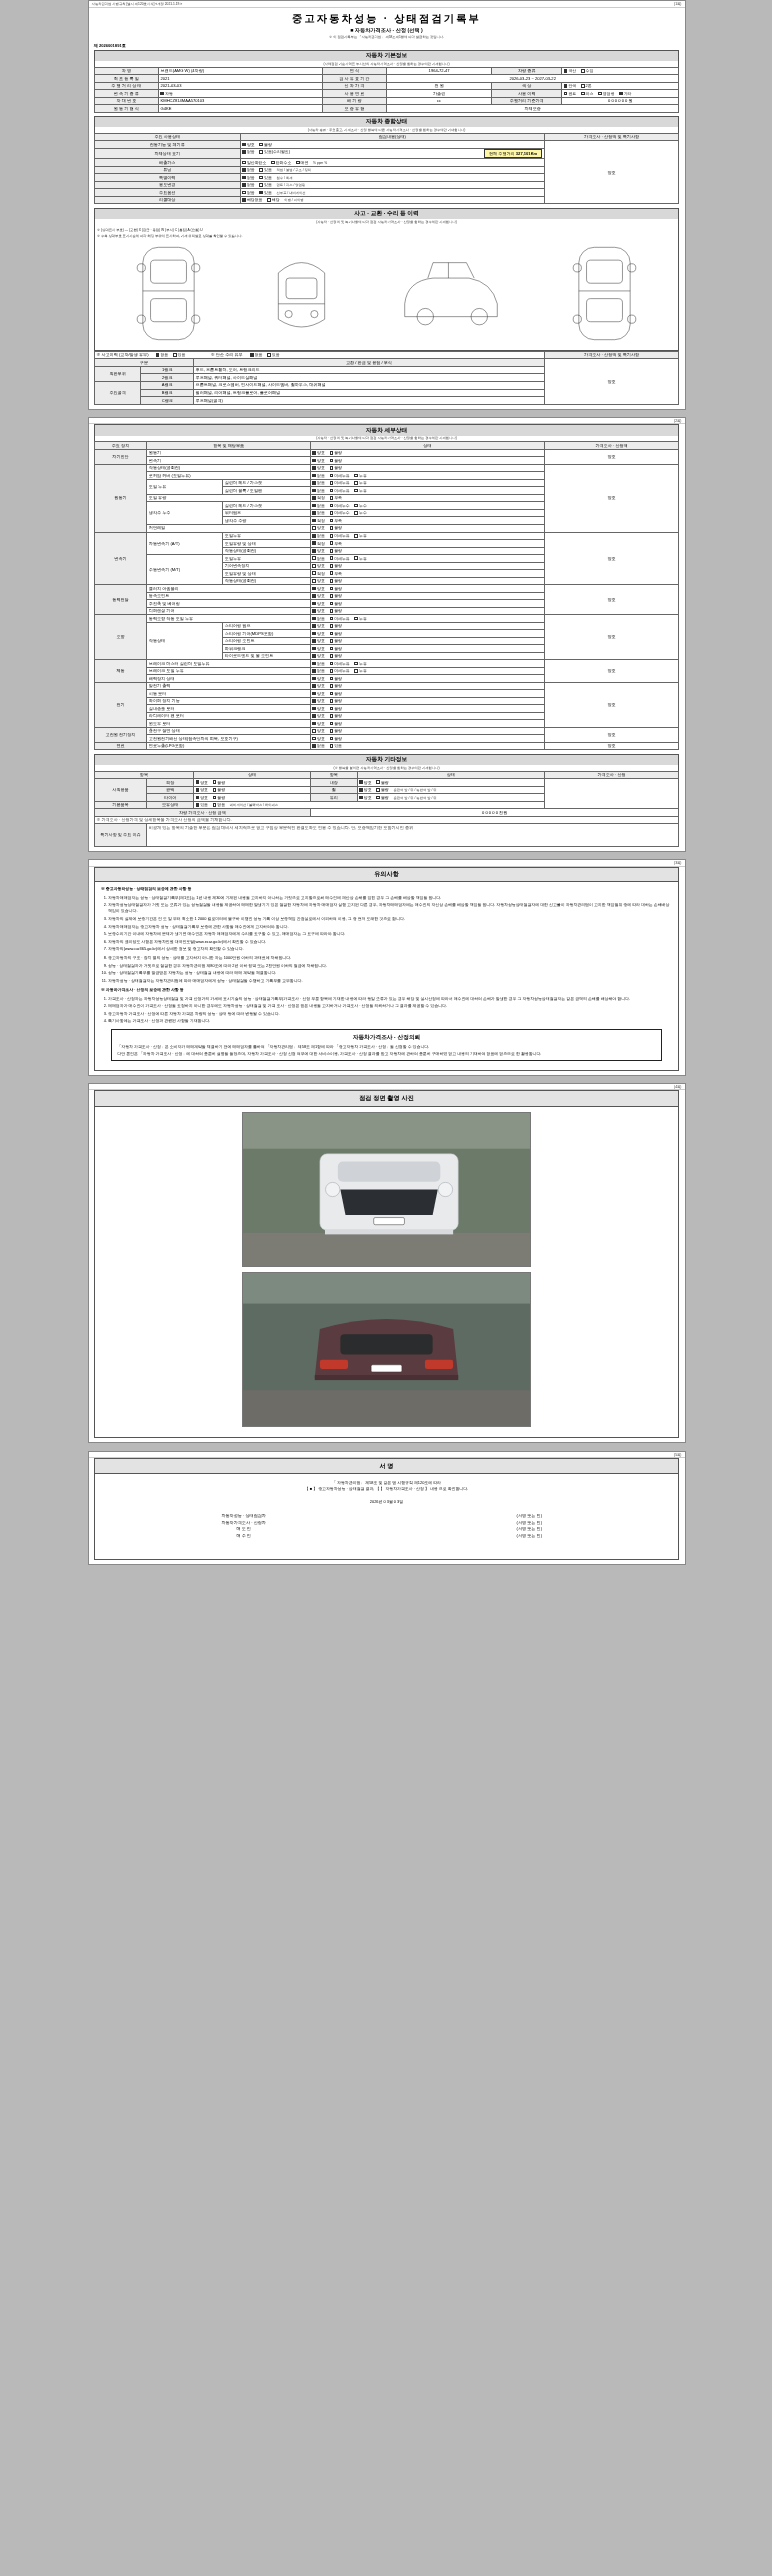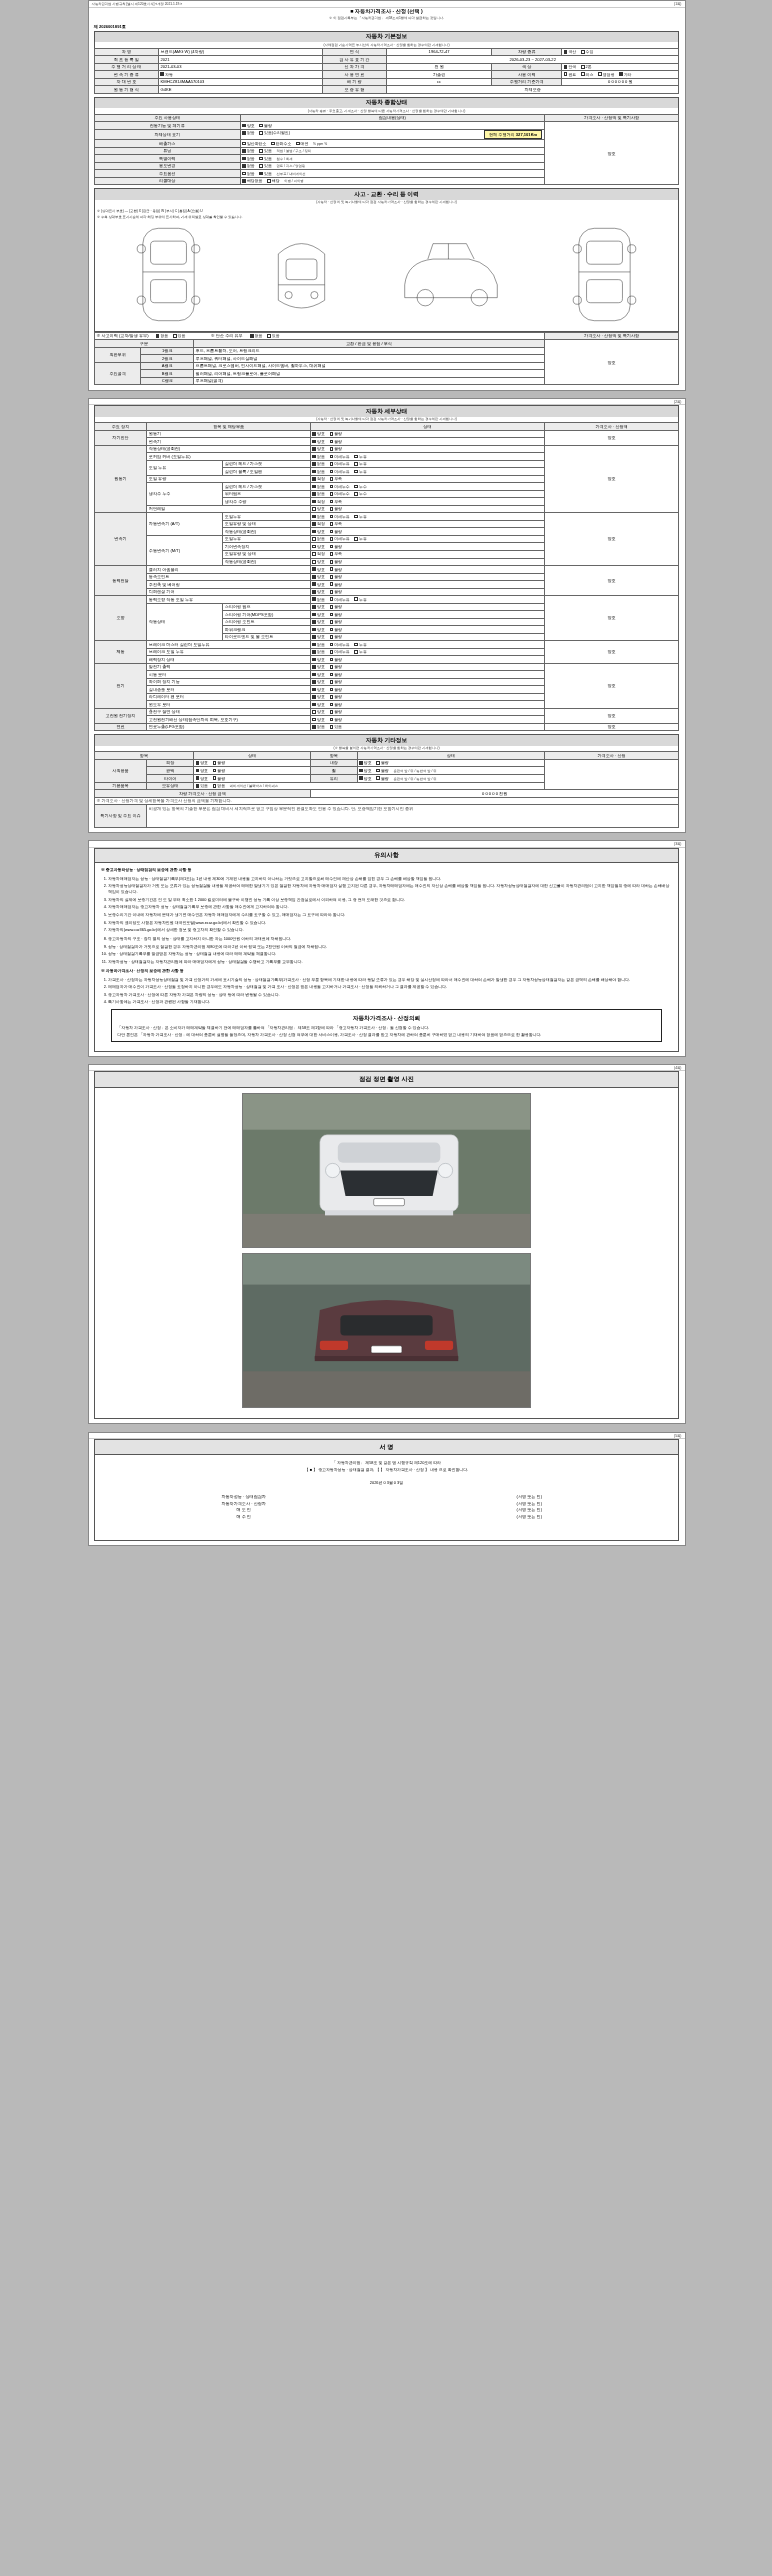--- a/index.html
+++ b/index.html
@@ -116,20 +116,21 @@
 </style>
 </head>
 <body>
 
 <div class="page">
   <div class="page-top-note">
     <span>자동차관리법 시행규칙 [별지 제120호서식] &lt;개정 2021.1.19.&gt;</span>
     <span>(1쪽)</span>
   </div>
 
+  <div class="doc-title">중고자동차성능 · 상태점검기록부</div>
   <div class="doc-sub">■ 자동차가격조사 · 산정 (선택 )</div>
   <div class="doc-sub2">※ 이 점검기록부는 「자동차관리법」 제58조제1항에 따라 발급하는 것입니다.</div>
   <div class="docnum">제 2026001891호</div>
 
   <div class="wrap-pad">
 
     <div class="sec-head">자동차 기본정보</div>
     <div class="sec-sub">(자체점검 기준가격표 투시산의 자동차가격조사 · 산정을 함하는 경우에만 기재합니다)</div>
     <table class="grid">
       <colgroup>

